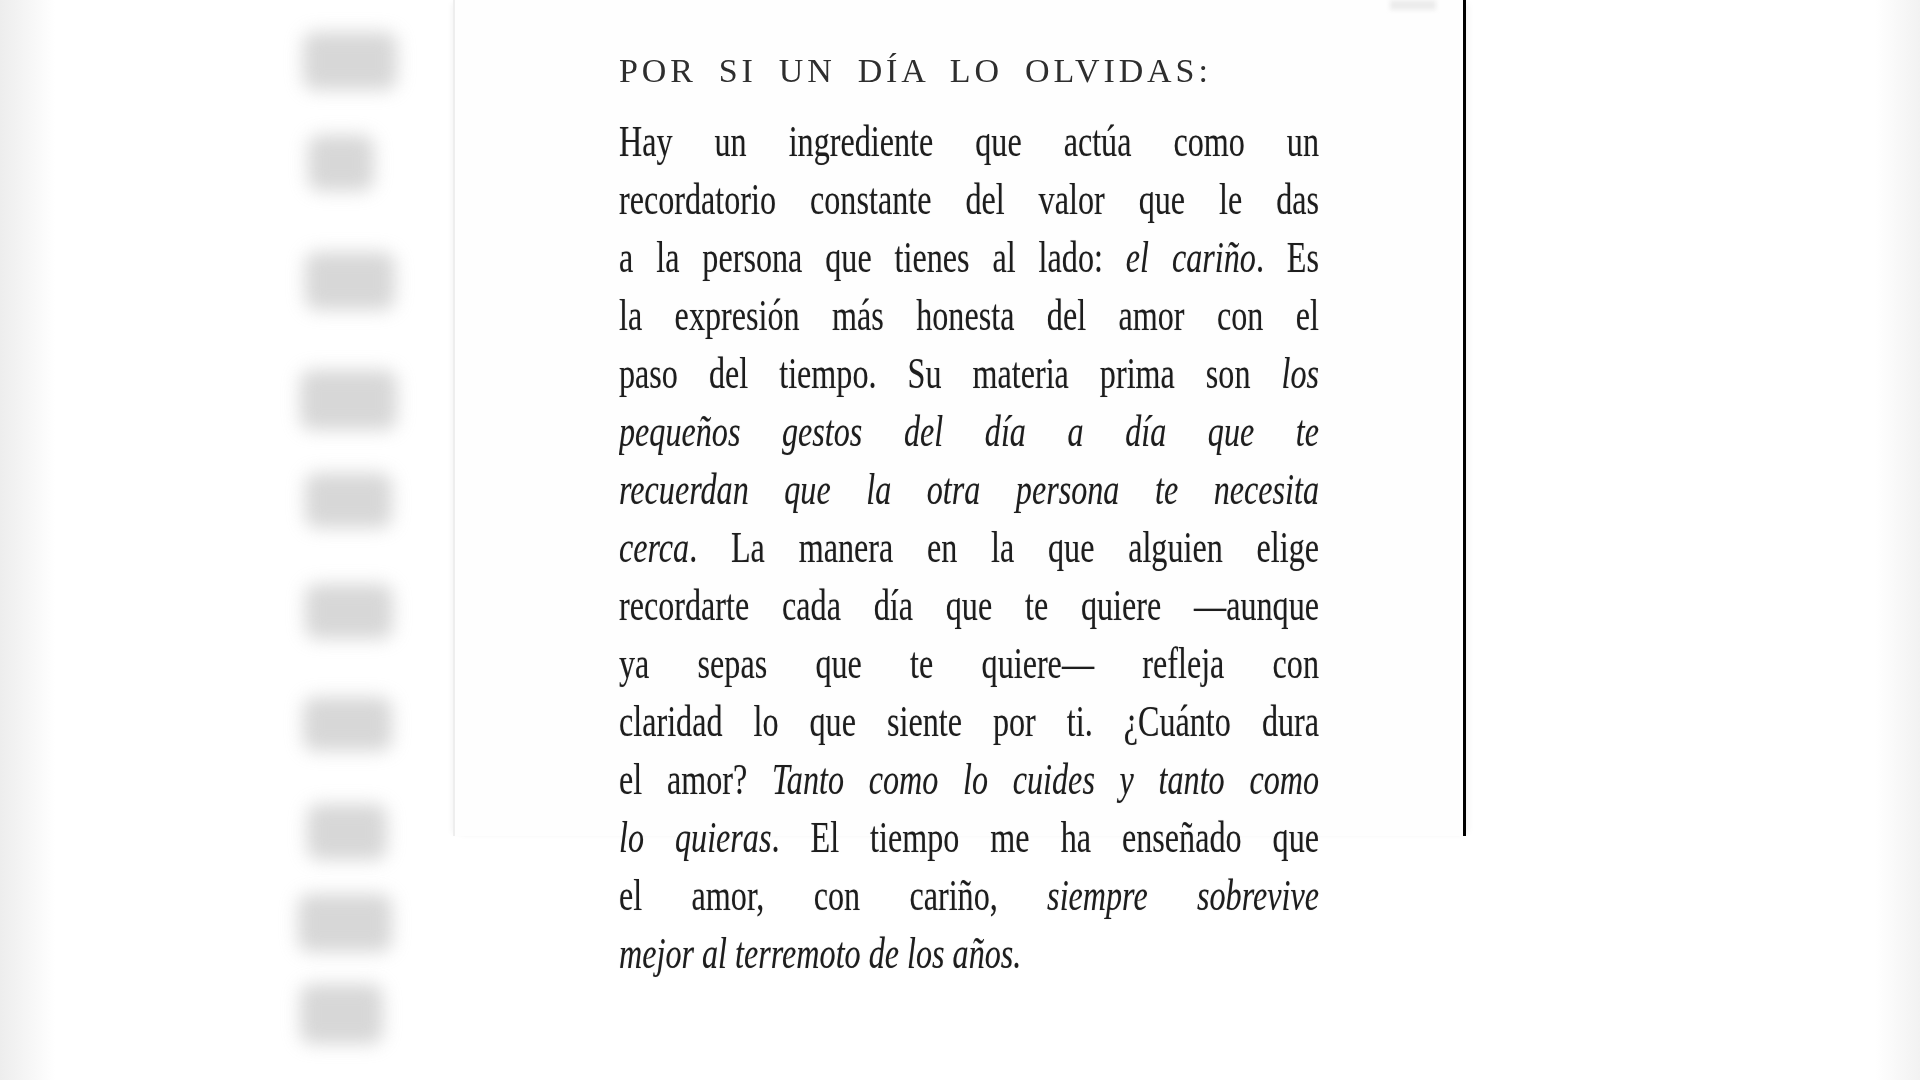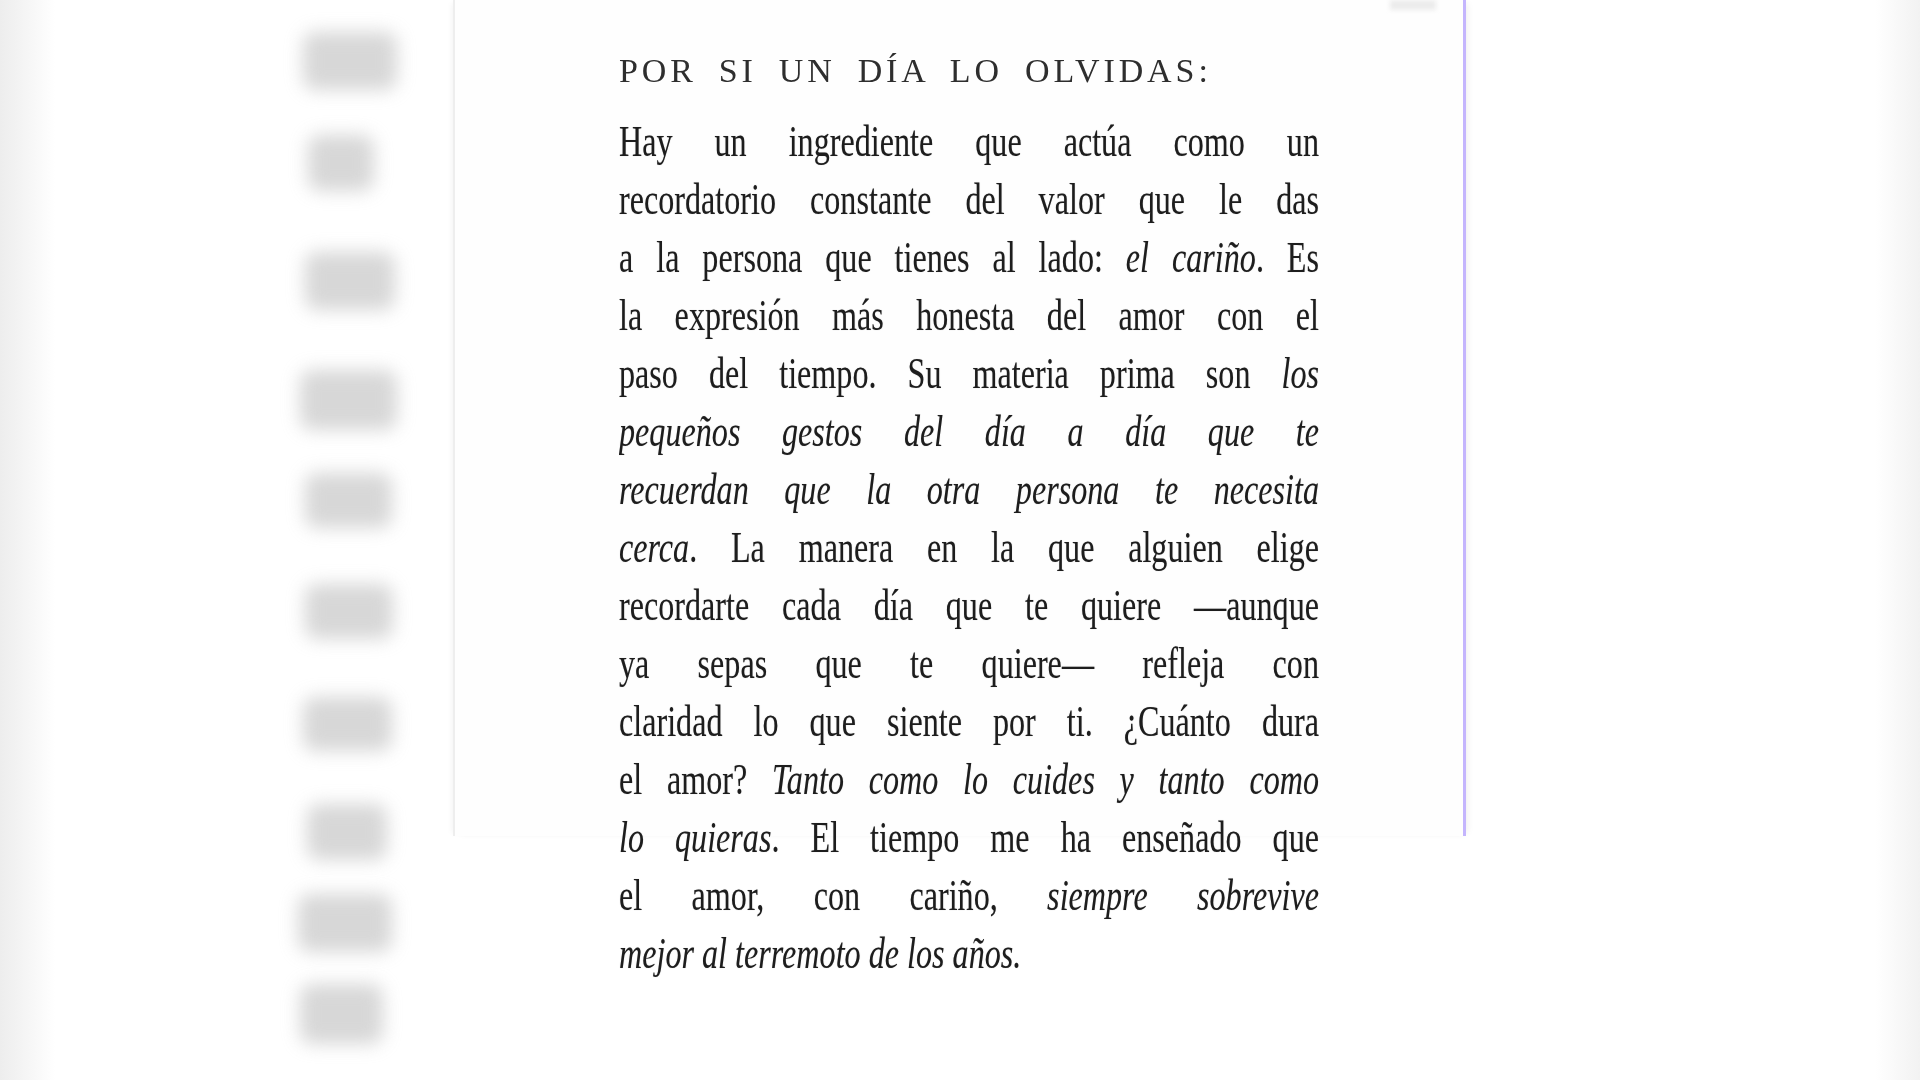--- a/index.html
+++ b/index.html
@@ -19,21 +19,21 @@
   .blob{
     position:absolute;border-radius:12px;background:#bfbfbf;
     filter:blur(9px);opacity:.62;
   }
 
   
   .page{
     position:absolute;left:453px;top:0;width:1008px;height:836px;
     background:#fefefe;
     border-left:2px solid #eeeeee;
-    border-right:3px solid #c4b5fd;
+    border-right:3px solid #000000;
     box-shadow:-4px 0 6px -3px rgba(0,0,0,.05), 4px 0 7px -3px rgba(0,0,0,.08);
   }
   .page-corner-mark{
     position:absolute;left:935px;top:0;width:46px;height:10px;
     background:#ececec;filter:blur(2px);
   }
   .chapter-header{
     position:absolute;left:164px;top:52px;margin:0;
     font-size:34px;font-weight:400;color:#2e2e2e;
     letter-spacing:.115em;word-spacing:.28em;white-space:nowrap;

